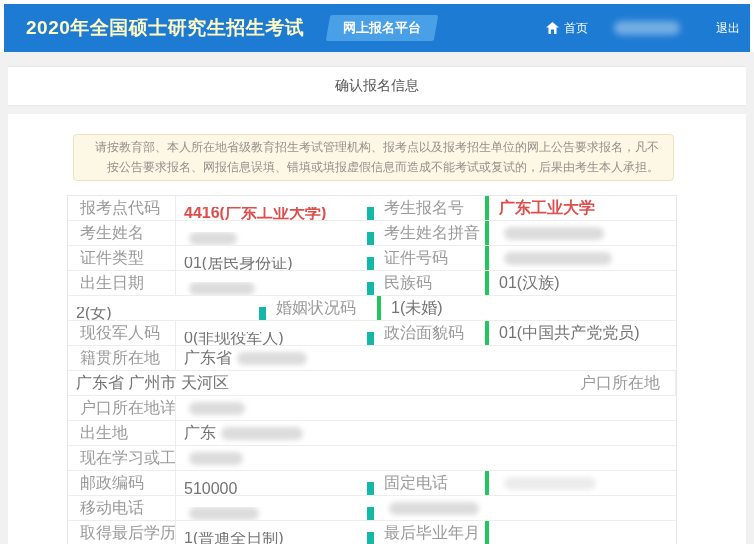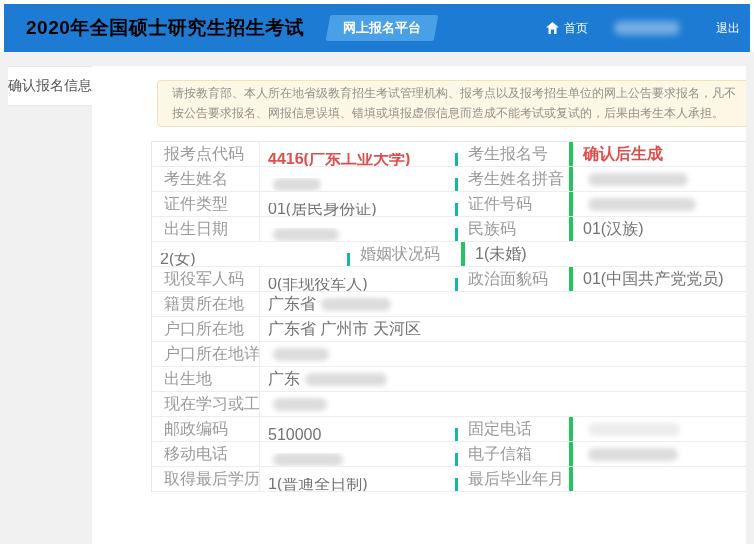--- a/index.html
+++ b/index.html
@@ -9,49 +9,49 @@
   }
   body { position:relative; }
 
   
   .header {
     margin:4px 4px 0 4px; height:48px;
     background:var(--header-blue,#1e7bd3);
     display:flex; align-items:center;
     padding:0 10px 0 22px;
   }
-  .header-title { color:#000000; font-size:19px; font-weight:bold; letter-spacing:.5px; white-space:nowrap; }
+  .header-title { color:#fef9c3; font-size:19px; font-weight:bold; letter-spacing:.5px; white-space:nowrap; }
   .badge {
     margin-left:24px; background:var(--badge-blue,#4aa0e6);
     color:#fff; font-size:13px; font-weight:bold;
     padding:4px 15px; transform:skewX(-10deg); border-radius:2px; white-space:nowrap;
   }
   .badge > span { display:inline-block; transform:skewX(10deg); }
   .header-right { margin-left:auto; display:flex; align-items:center; color:#fff; font-size:12px; }
   .home-link { display:flex; align-items:center; gap:5px; cursor:pointer; }
   .user-blur {
     width:66px; height:14px; margin-left:26px;
     background:rgba(255,255,255,.38); border-radius:7px; filter:blur(3px);
   }
   .logout { margin-left:36px; cursor:pointer; white-space:nowrap; }
 
   
   .page {
     position:absolute; top:52px; left:0; right:0; bottom:0;
     background:var(--page-bg,#f1f1f1);
     padding:14px 8px 0 8px;
-    display:flex; 
+    display:flex; flex-direction:column;
   }
   .titlebar {
     height:40px; margin-bottom:8px; background:#fff;
     border-top:1px solid #e8e8e8; border-bottom:1px solid #e8e8e8;
     display:flex; align-items:center; justify-content:center;
     font-size:14px; color:#555;
   }
-  .card { flex:1; background:#fff; padding-top:14px; overflow:hidden; }
+  .card { flex:1; background:#fff; padding-top:20px; overflow:hidden;text-align:right; }
   .content { width:610px; margin-left:59px; }
 
   
   .notice {
     width:601px; margin-left:6px; margin-bottom:14px;
     background:var(--notice-bg,#fdf8e6);
     border:1px solid var(--notice-border,#efe3bc);
     border-radius:4px;
     padding:2px 14px 3px 14px;
     font-size:12px; line-height:20px; color:#94908a;
@@ -59,21 +59,21 @@
 
   
   .table { border:1px solid #e7e7e7; border-bottom:none; }
   .trow {
     display:flex; height:25px; align-items:stretch;
     border-bottom:1px solid #ededed; font-size:16px; background:#fff;
   }
   .cell { display:flex; align-items:center; overflow:hidden; white-space:nowrap; }
   .lab { color:#9a9a9a; }
   .l1 { width:108px; padding-left:12px; border-right:1px solid #ededed; }
-  .v1 { width:198px; padding-left:8px;  border-right:3px solid #14b8a6;margin-top:11px; }
+  .v1 { width:198px; padding-left:8px;  border-right:7px solid #14b8a6;margin-top:11px; }
   .l2 { width:115px; padding-left:10px; border-right:4px solid #22c55e; }
   .v2 { flex:1; padding-left:10px; }
   .vspan { flex:1; padding-left:8px; }
   .vt { color:#737373; }
   .red { color:var(--accent-red,#dd4f4d); font-weight:bold; }
 
   .redact {
     display:inline-block; height:13px; margin-left:5px; vertical-align:middle;
     background:#dcdcdc; border-radius:7px; filter:blur(2.5px); flex:none;
   }
@@ -114,21 +114,21 @@
 
       <div class="table">
 
         <div class="trow">
           <div class="cell lab l1">报考点代码</div>
           <div class="cell v1">
               <span class="vt red">4416(广东工业大学)</span>
             </div>
           <div class="cell lab l2">考生报名号</div>
           <div class="cell v2">
-              <span class="vt red">确认后生成</span>
+              <span class="vt red">广东工业大学</span>
             </div>
         </div>
 
         <div class="trow">
           <div class="cell lab l1">考生姓名</div>
           <div class="cell v1">
               <span class="redact" style="width:48px"></span>
             </div>
           <div class="cell lab l2">考生姓名拼音</div>
           <div class="cell v2">
@@ -181,24 +181,24 @@
 
         <div class="trow">
           <div class="cell lab l1">籍贯所在地</div>
           <div class="cell vspan">
               <span class="vt">广东省</span>
               <span class="redact" style="width:70px"></span>
             </div>
         </div>
 
         <div class="trow">
+          <div class="cell vspan">
+              <span class="vt">广东省 广州市 天河区</span>
+            </div>
           <div class="cell lab l1">户口所在地</div>
-          <div class="cell vspan">
-              <span class="vt">广东省 广州市 天河区</span>
-            </div>
         </div>
 
         <div class="trow">
           <div class="cell lab l1">户口所在地详细地址</div>
           <div class="cell vspan">
               <span class="redact" style="width:56px"></span>
             </div>
         </div>
 
         <div class="trow">
@@ -226,21 +226,20 @@
           <div class="cell v2">
               <span class="redact faint" style="width:92px"></span>
             </div>
         </div>
 
         <div class="trow">
           <div class="cell lab l1">移动电话</div>
           <div class="cell v1">
               <span class="redact" style="width:70px"></span>
             </div>
-          <div class="cell lab l2">电子信箱</div>
           <div class="cell v2">
               <span class="redact" style="width:90px"></span>
             </div>
         </div>
 
         <div class="trow">
           <div class="cell lab l1">取得最后学历的学习形式</div>
           <div class="cell v1">
               <span class="vt">1(普通全日制)</span>
             </div>

